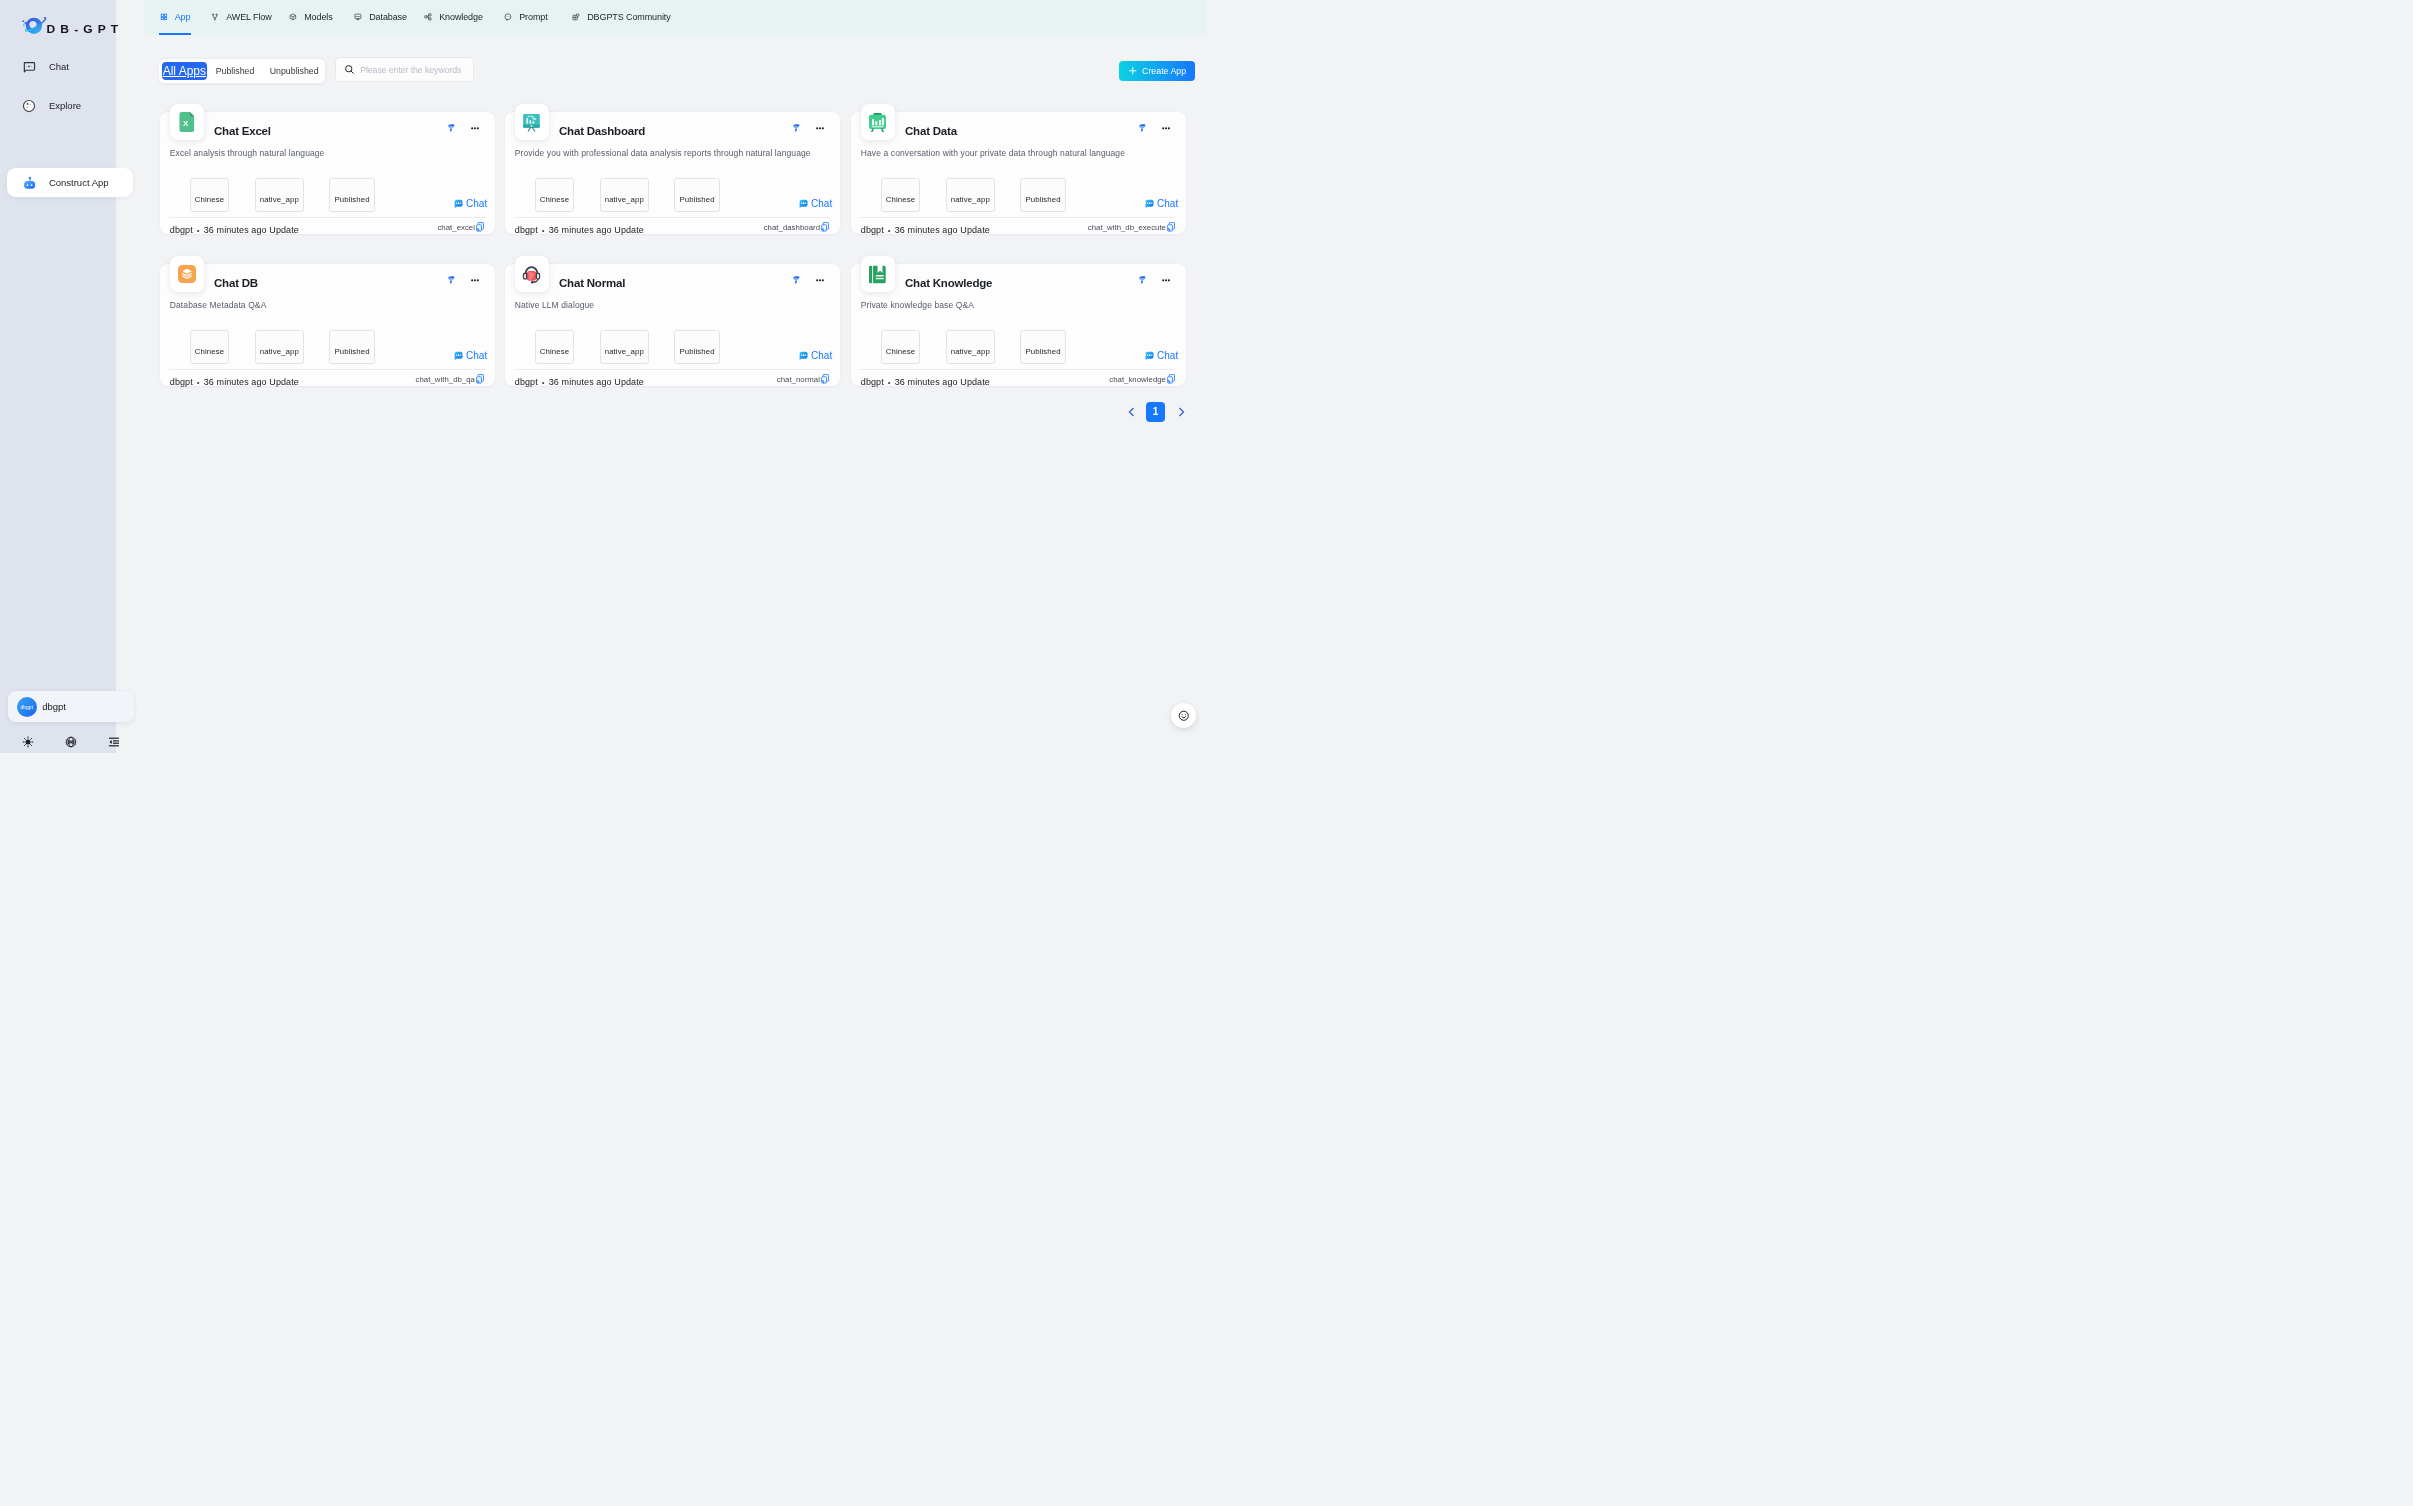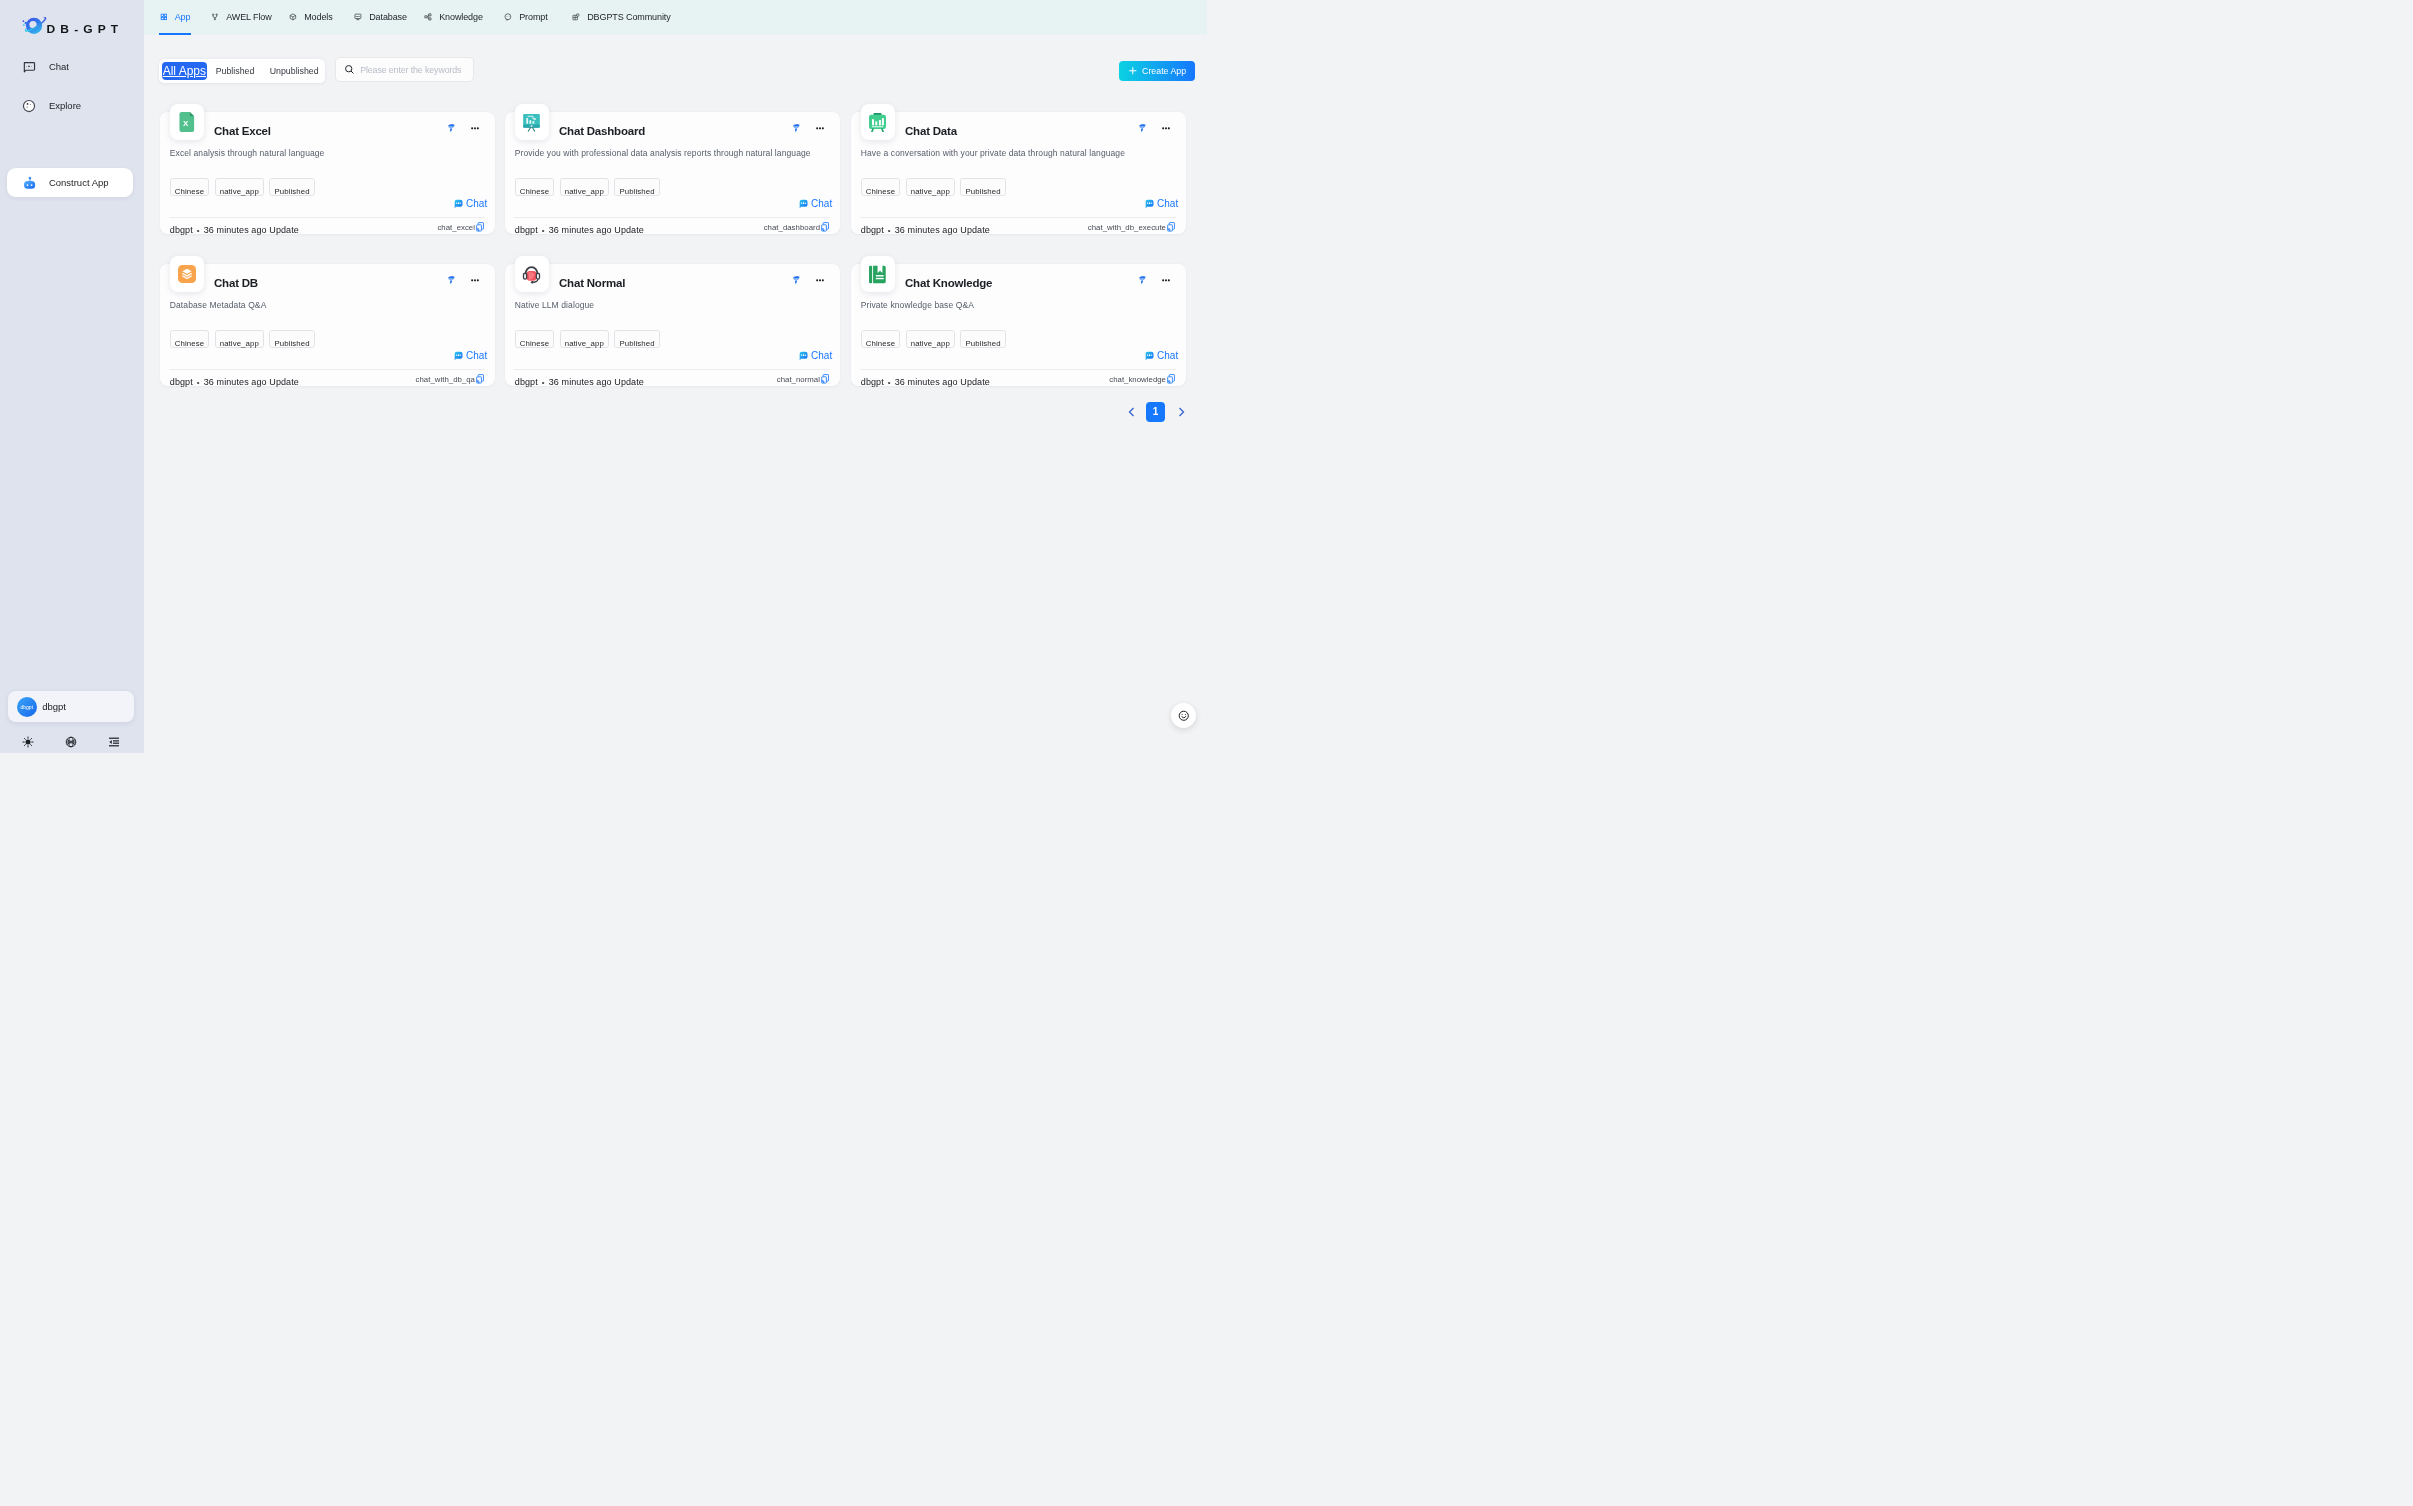--- a/index.html
+++ b/index.html
@@ -1,20 +1,20 @@
 <!DOCTYPE html>
 <html style="font-size:10.8px"><head>
 <meta charset="utf-8">
 <style>
   * { margin:0; padding:0; box-sizing:border-box; }
   html,body { width:1207px; height:753px; font-family:"Liberation Sans", sans-serif; overflow:hidden; }
   body { background:#f2f3f5; position:relative; }
 
   
-  .sidebar { position:absolute; left:0; top:0; width:144px; height:753px; background:#dfe3ee; z-index:5; }
+  .sidebar { position:absolute; left:0; top:0; width:116px; height:753px; background:#dfe3ee; z-index:5; }
   .logo { position:absolute; left:19.6px; top:16px; width:128px; height:20px; white-space:nowrap; }
   .logo-text { position:absolute; left:27px; top:8px; white-space:nowrap; font-size:12px; font-weight:bold; letter-spacing:5.1px; color:#141519; transform:scaleY(0.84); transform-origin:left top; }
   .menu-item { position:absolute; left:7.4px; width:126px; height:29px; border-radius:8.8px; display:flex; align-items:center; }
   .menu-item .mi-icon { margin-left:15px; width:14px; height:14px; flex:none; }
   .menu-item .mi-label { margin-left:12.5px; font-size:9.5px; color:#1c1f24; }
   .mi-chat { top:52px; }
   .mi-explore { top:91px; }
   .mi-construct { top:129px; background:#fff; box-shadow:0 1.4px 5.4px rgba(30,40,80,0.06);margin-top:39px; }
   .user-chip { position:absolute; left:8px; top:691px; width:126px; height:31px; background:#f2f4f9; border-radius:8px; box-shadow:0 1.4px 5.4px rgba(30,40,80,0.08); display:flex; align-items:center; }
   .avatar { width:20px; height:20px; border-radius:50%; margin-left:8.8px; background:linear-gradient(135deg,#3ba4f6,#1668ec); color:#fff; font-size:5px; display:flex; align-items:center; justify-content:center; }
@@ -40,21 +40,21 @@
   .create-btn svg { margin-right:4.7px; }
 
   
   .card { position:absolute; width:335px; height:122px; background:#fdfdfe; border-radius:8px; box-shadow:0 0.7px 2.7px rgba(20,30,60,0.05); }
   .icon-box { position:absolute; left:9.8px; top:-7.8px; width:34px; height:36px; background:#fff; border-radius:8px; box-shadow:0 2px 6.8px rgba(20,30,60,0.10); display:flex; align-items:center; justify-content:center; }
   .card .title { position:absolute; left:54px; top:12.5px; font-size:11.5px; line-height:13.5px; letter-spacing:-0.2px; font-weight:bold; color:#1b1e23; }
   .card .wing { position:absolute; left:288px; top:12px; }
   .card .dots { position:absolute; left:311px; top:15.3px; }
   .card .desc { position:absolute; left:9.8px; top:37px; font-size:8.5px; line-height:9.5px; color:#555c68; letter-spacing:0.1px; }
   .card .tags { position:absolute; left:9.8px; top:66px; display:flex; gap:5.6px; }
-  .tag { height:12px; padding:8px 4px; background:#fcfcfd; border:0.7px solid #e1e3e6; border-radius:2.7px; font-size:7.8px; line-height:10.6px; letter-spacing:0.1px; color:#26282c; }
+  .tag { height:12px; padding:16px 4px; background:#fcfcfd; border:0.7px solid #e1e3e6; border-radius:2.7px; font-size:7.8px; line-height:10.6px; letter-spacing:0.1px; color:#26282c;margin-left:20px; }
   .card .meta { position:absolute; left:9.8px; top:86px; font-size:9px; line-height:9.5px; letter-spacing:0.1px; color:#17191d;margin-top:28px; }
   .card .meta .dot { color:#43474e; margin:0 4px; font-size:8px; }
   .card .chatlink { position:absolute; right:7.8px; top:86px; display:flex; align-items:center; }
   .card .chatlink .cl-txt { margin-left:3.4px; font-size:10px; color:#1677ff; }
   .card .divider { position:absolute; left:9px; right:10.5px; top:105px; height:0.7px; background:#ededef; }
   .card .code { position:absolute; right:20px; top:111px; font-size:7.8px; letter-spacing:0.03px; color:#464a52; }
   .card .copy { position:absolute; right:11px; top:110px; }
 
   
   .pag-prev { position:absolute; left:1126px; top:406px; }

